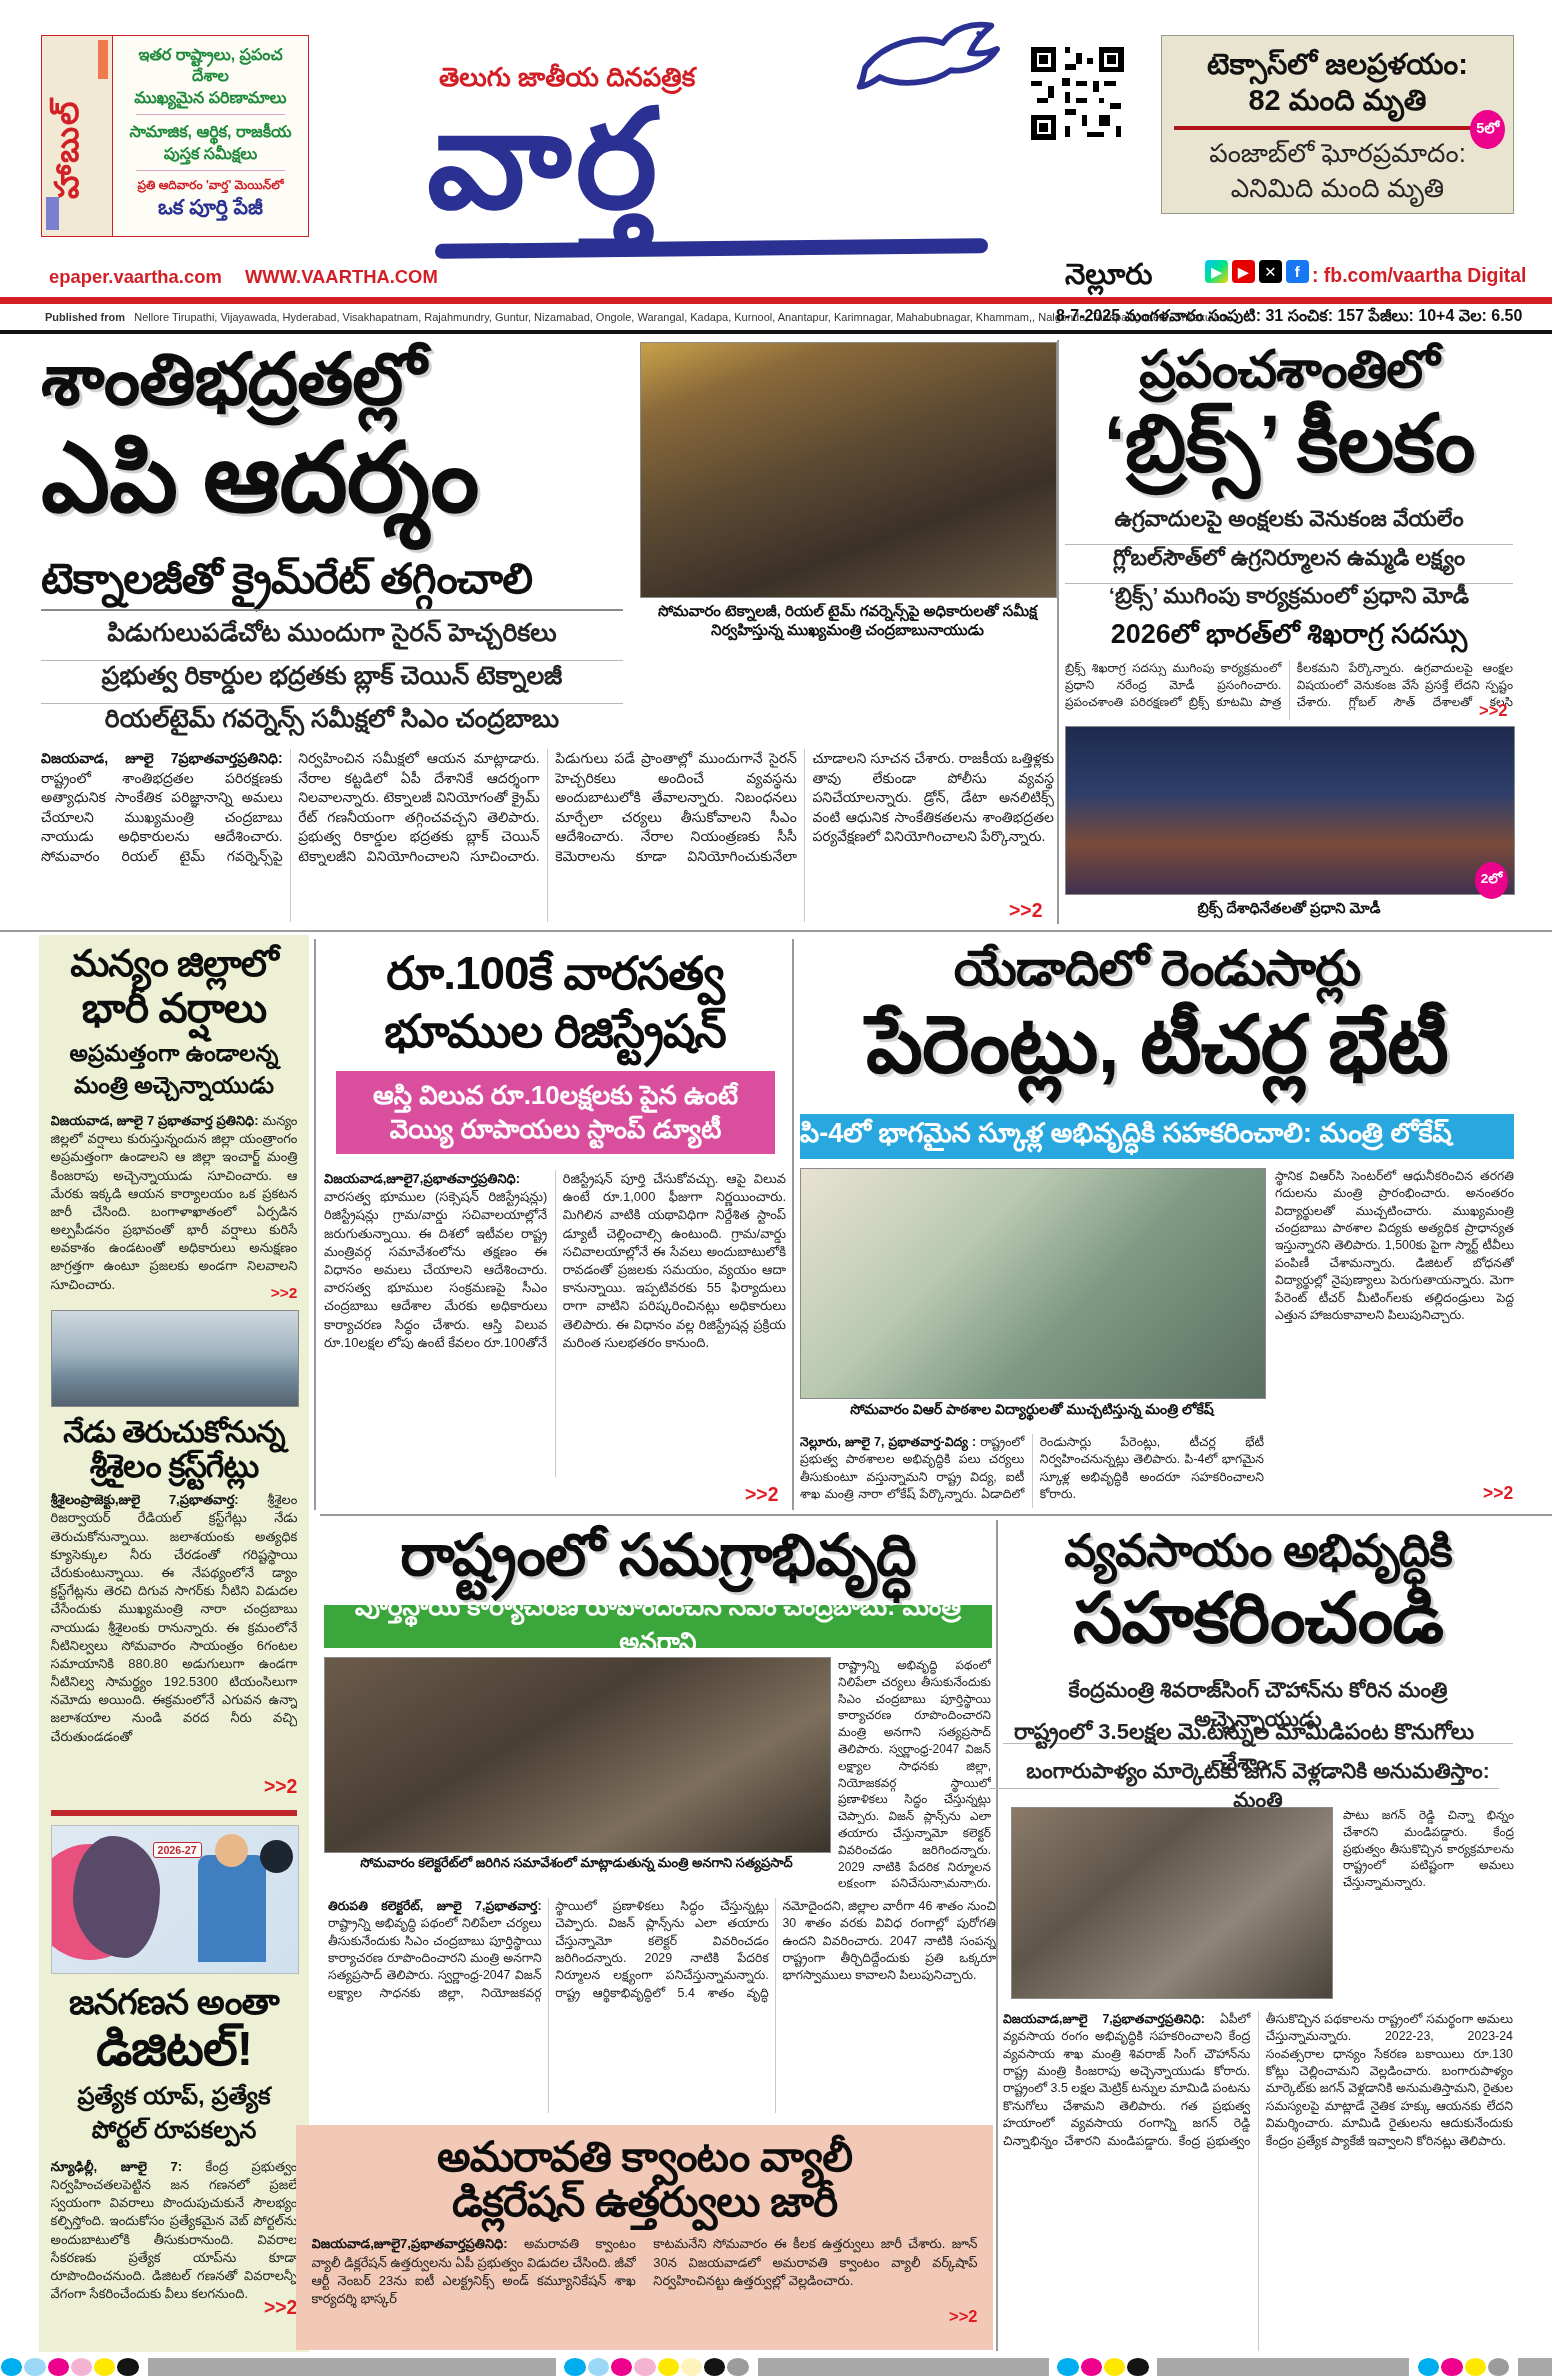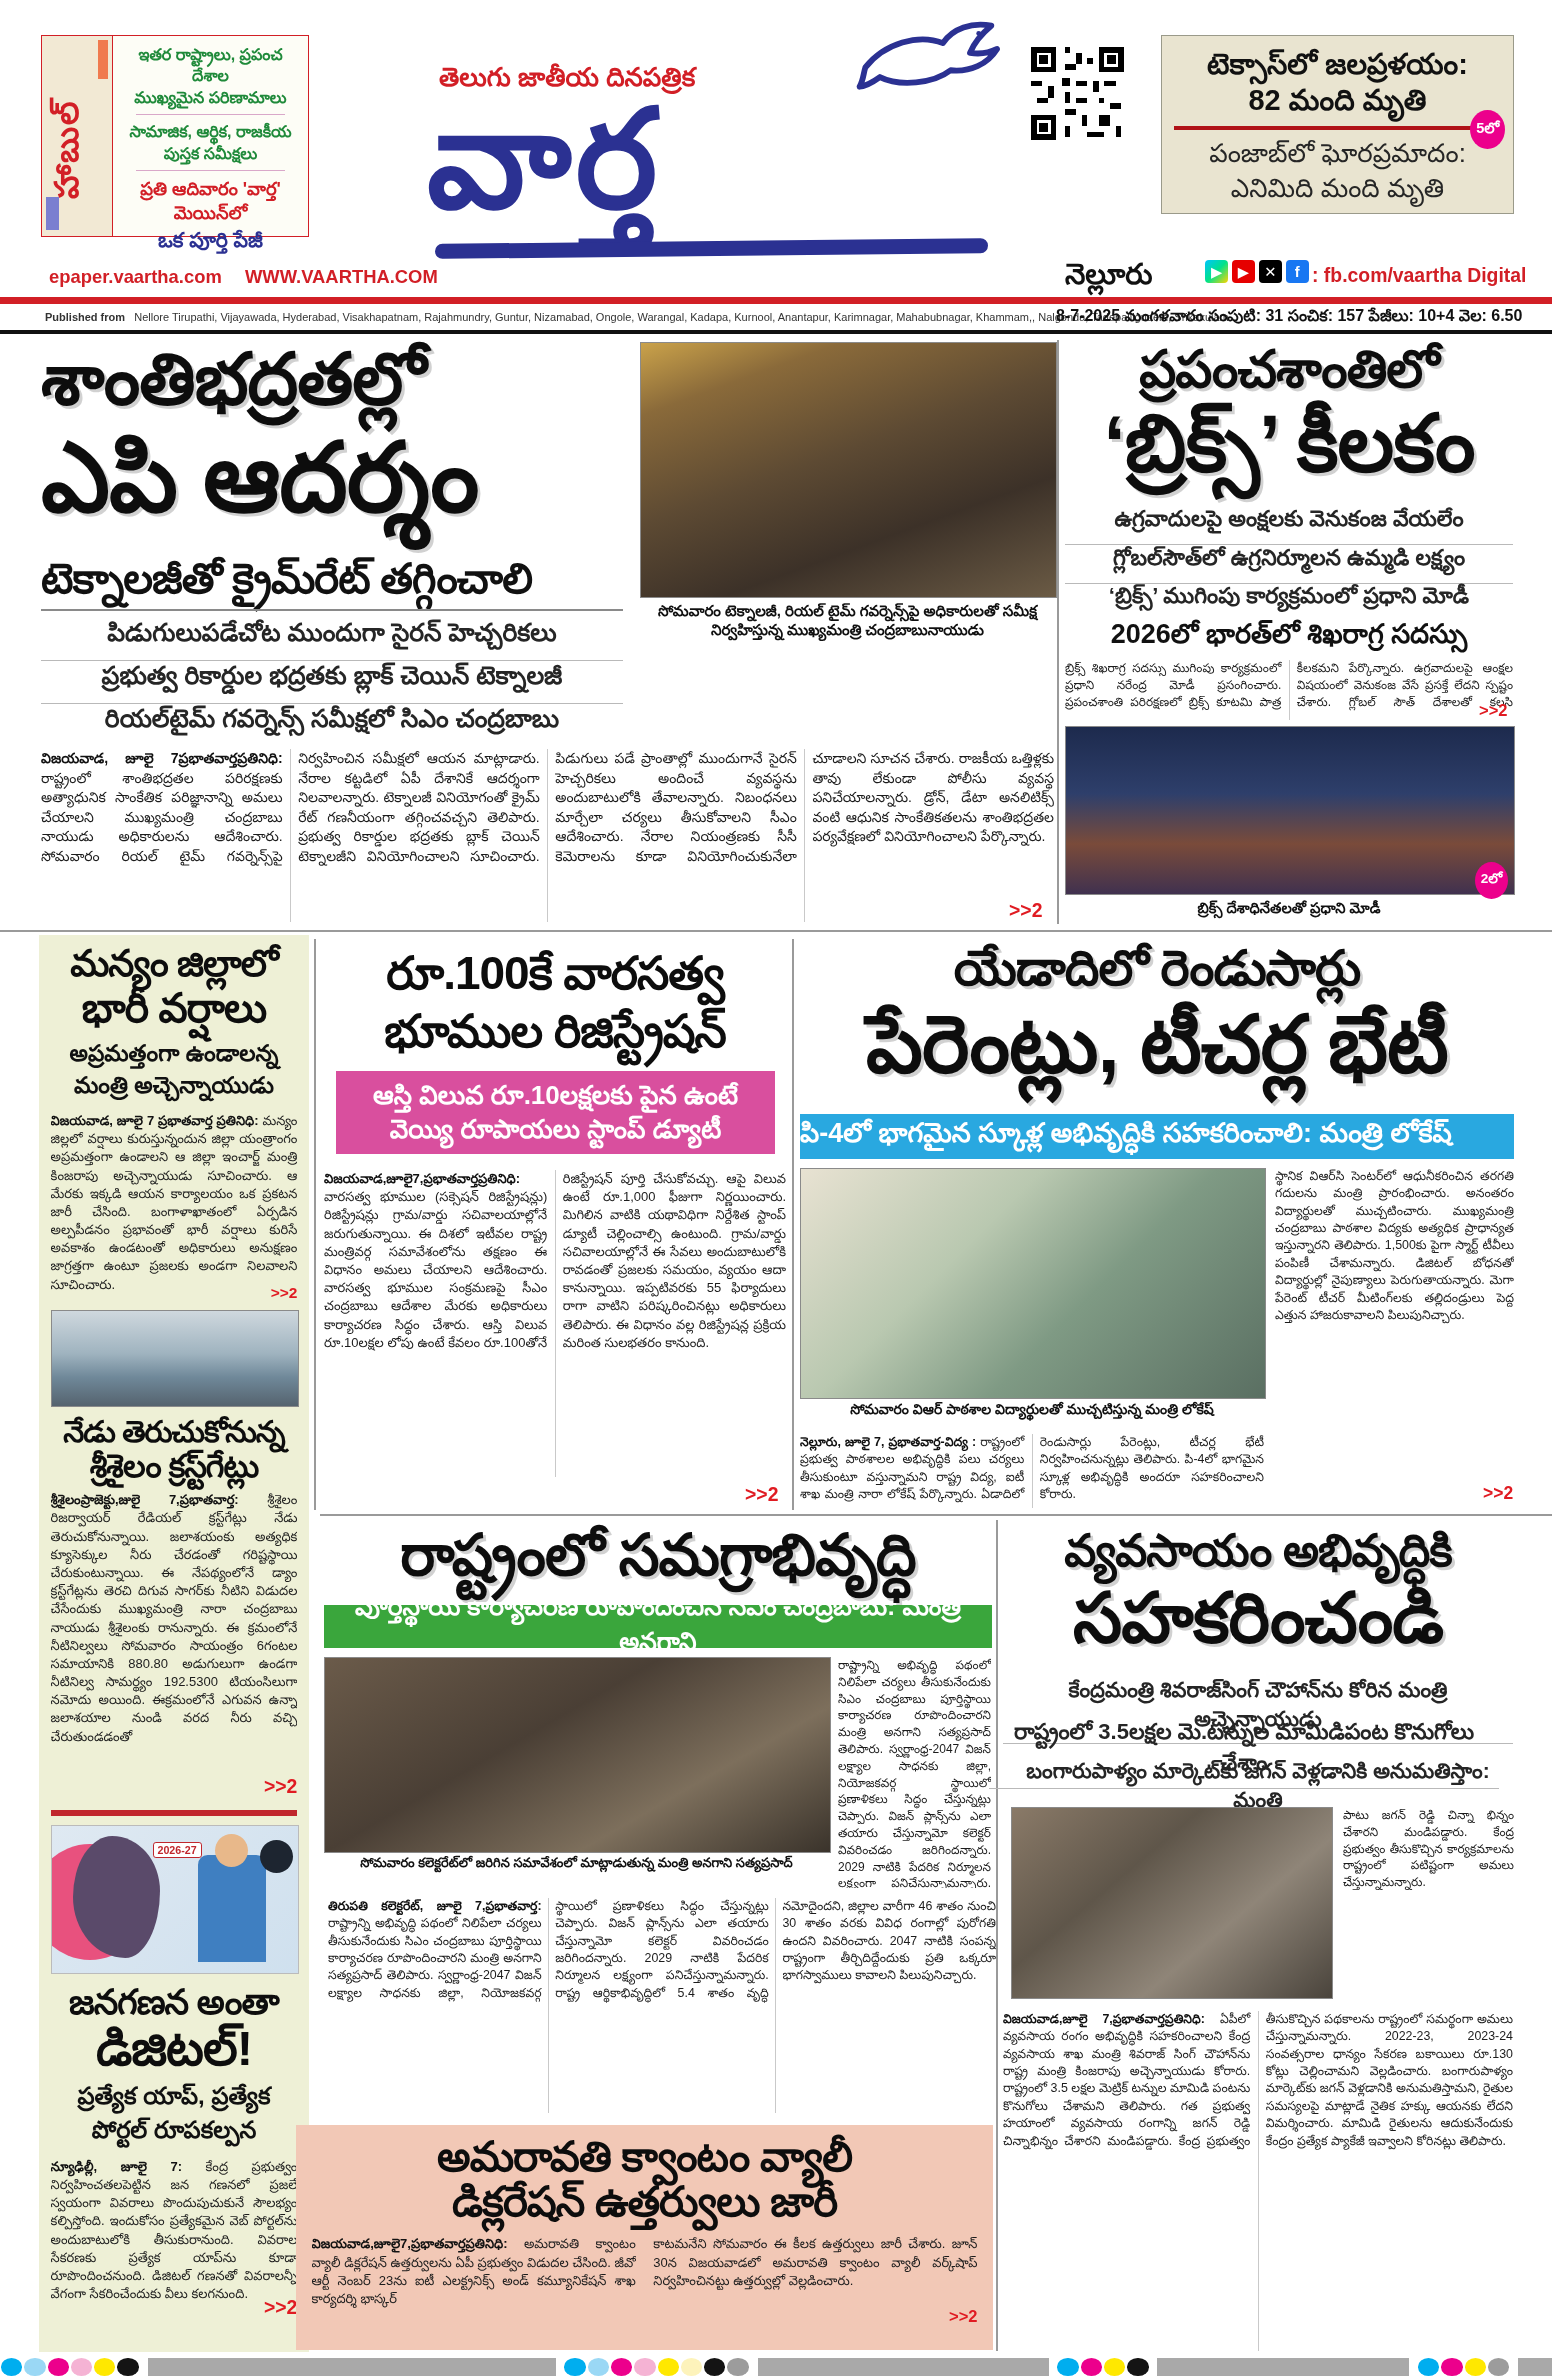--- a/index.html
+++ b/index.html
@@ -45,21 +45,21 @@
       <span class="abs" style="left:3.9px;bottom:5.8px;width:13.6px;height:33px;background:#7a7fd0;"></span>
       <span class="abs" style="left:56px;top:3.9px;width:9.7px;height:39px;background:#f07a4e;"></span>
     </div>
     <div style="flex:1;padding:7.8px 5.8px 3.9px 5.8px;text-align:center;">
       <div class="b" style="color:#1f8a3a;font-size:16px;line-height:1.35;">ఇతర రాష్ట్రాలు, ప్రపంచ దేశాల</div>
       <div class="b" style="color:#1f8a3a;font-size:16px;line-height:1.35;">ముఖ్యమైన పరిణామాలు</div>
       <div style="height:1px;background:#d9a8c9;margin:5.8px 17.5px;"></div>
       <div class="b" style="color:#1f8a3a;font-size:16px;line-height:1.35;">సామాజిక, ఆర్థిక, రాజకీయ</div>
       <div class="b" style="color:#1f8a3a;font-size:16px;line-height:1.35;">పుస్తక సమీక్షలు</div>
       <div style="height:1px;background:#d9a8c9;margin:5.8px 17.5px;"></div>
-      <div class="b red" style="font-size:18px;line-height:1.35;">ప్రతి ఆదివారం 'వార్త' మెయిన్‌లో</div>
+      <div class="b red" style="font-size:12px;line-height:1.35;">ప్రతి ఆదివారం 'వార్త' మెయిన్‌లో</div>
       <div class="b blue" style="font-size:20.4px;line-height:1.4;">ఒక పూర్తి పేజీ</div>
     </div>
   </div>
 
   <div class="abs b red" style="left:439px;top:62px;font-size:26px;">తెలుగు జాతీయ దినపత్రిక</div>
 
   <div class="abs b blue" style="left:427px;top:76px;font-size:138px;line-height:1;letter-spacing:3.9px;margin-top:14px;">వార్త</div>
   <div class="abs" style="left:435px;top:241px;width:553px;height:14.6px;background:#2b3192;border-radius:7.8px;transform:rotate(-0.6deg);"></div>
 
   <span class="abs" style="left:846px;top:13.6px;width:155px;height:97px;">

